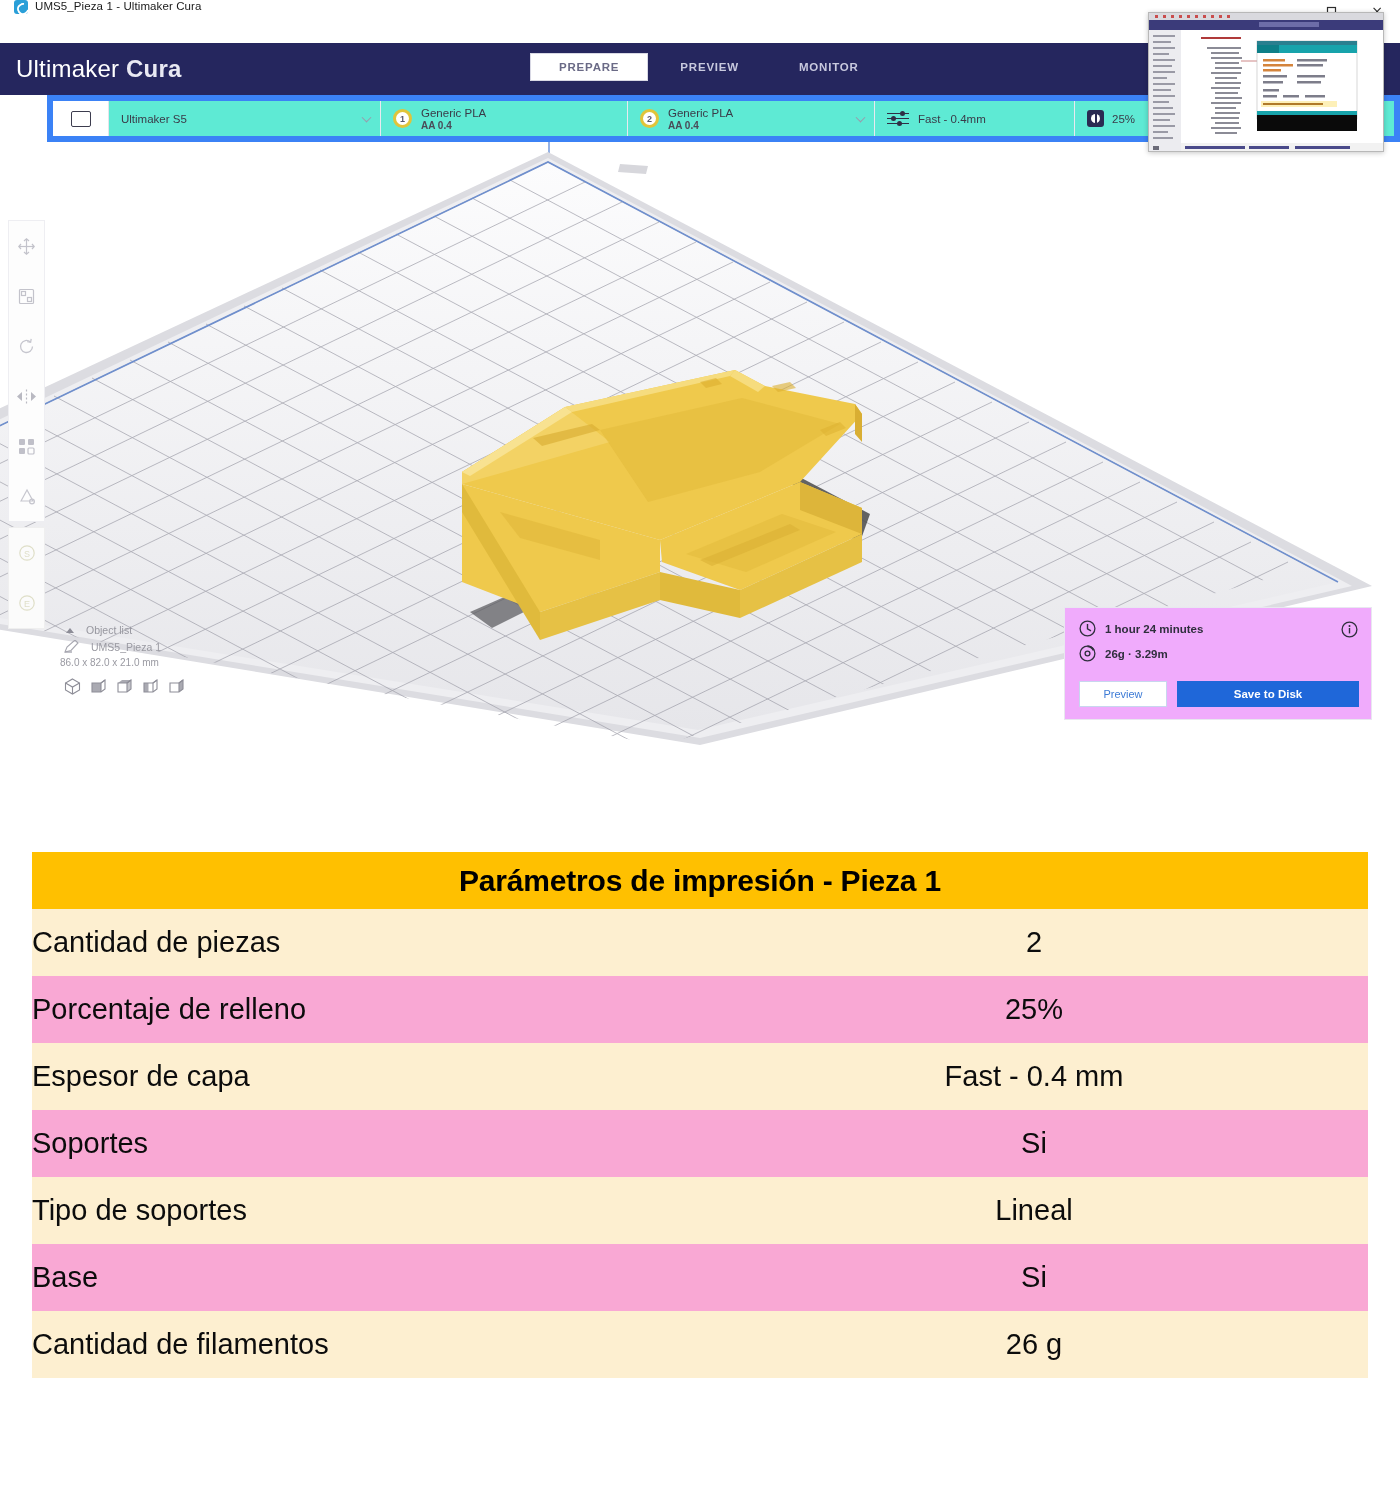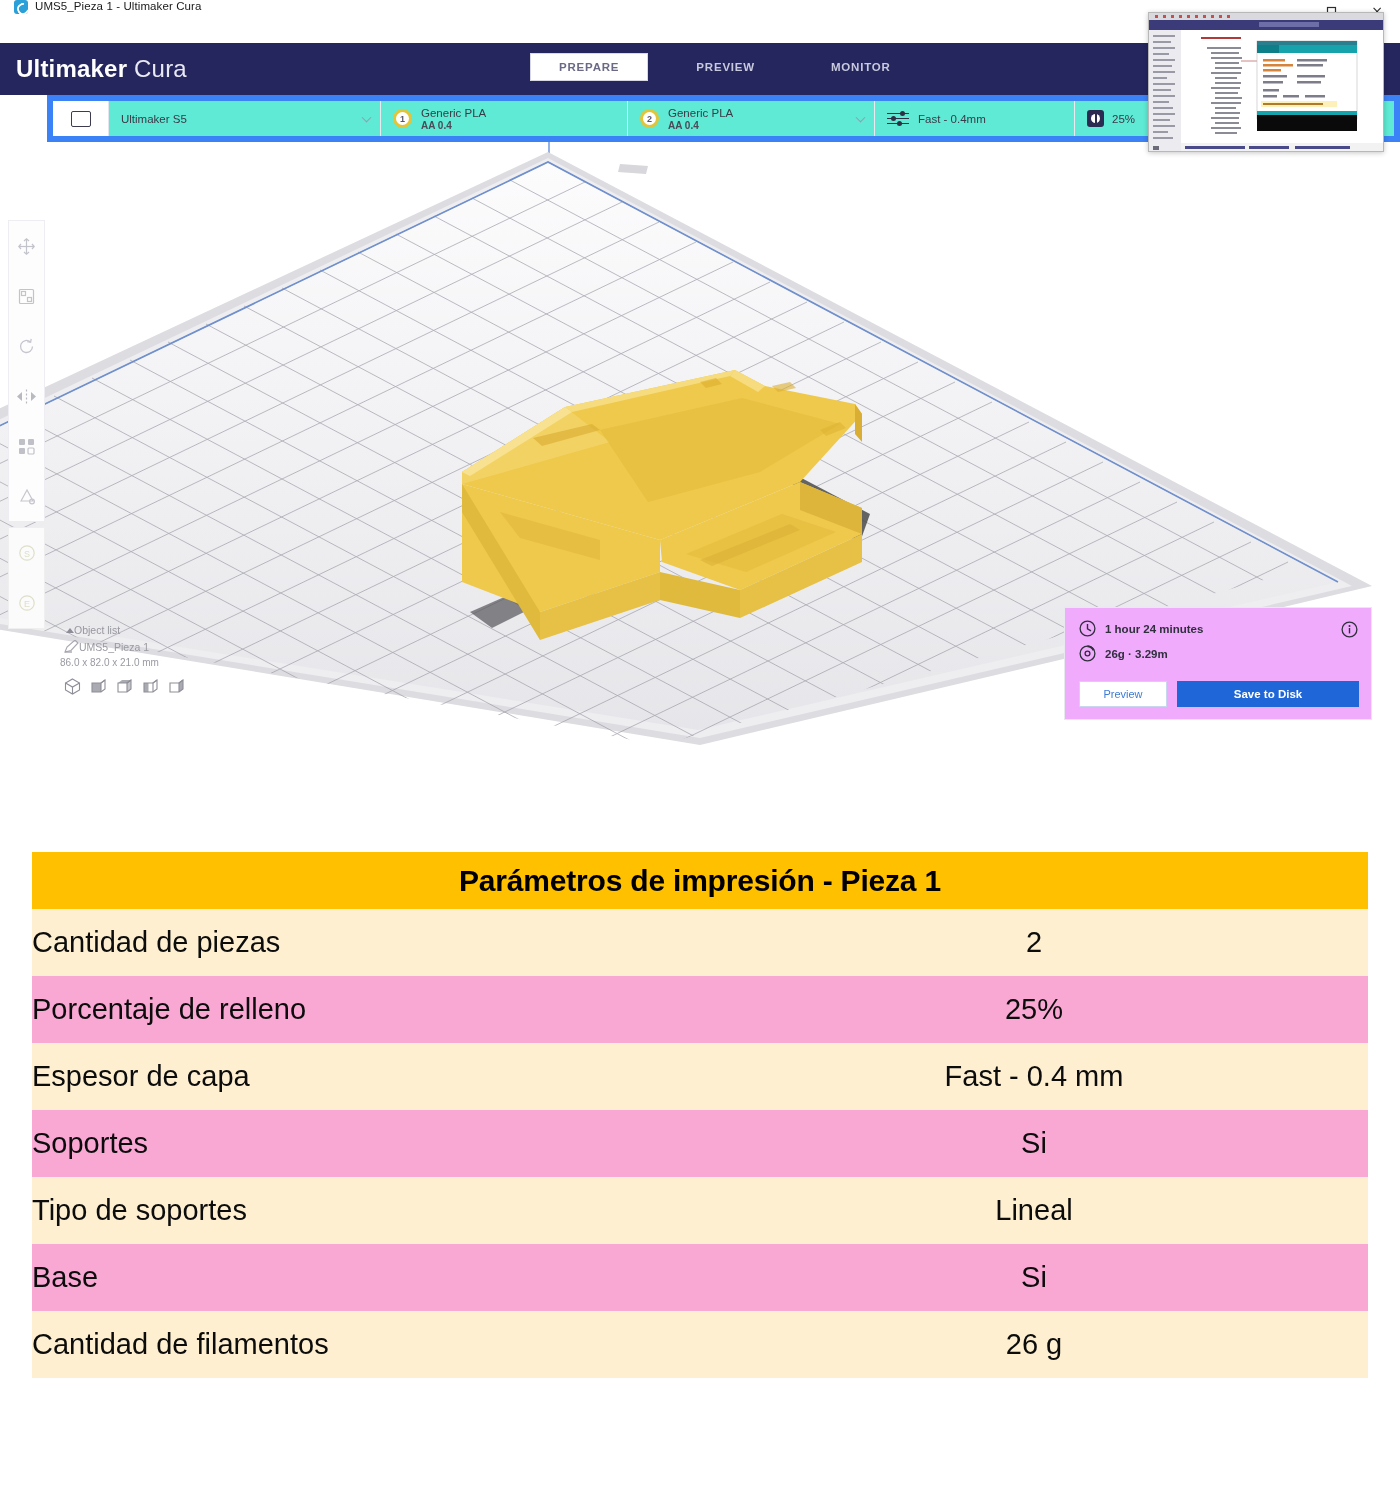--- a/index.html
+++ b/index.html
@@ -77,26 +77,26 @@
   .cura-header {
     position: absolute; left: 0; top: 43px;
     width: 1400px; height: 52px;
     background: #25265e;
   }
   .brand {
     position: absolute; left: 16px; top: 12px;
     font-size: 24px; letter-spacing: .2px;
     color: #ffffff; white-space: nowrap;
   }
-  .brand .b1 { font-weight: bold; }
-  .brand .b2 { font-weight: normal; color: #e9e9f3; }
+  .brand .b1 { font-weight: normal; }
+  .brand .b2 { font-weight: bold; color: #e9e9f3; }
 
   .tabs {
     position: absolute; left: 530px; top: 10px;
-    display: flex; gap: 20px; align-items: stretch;
+    display: flex; gap: 4px; align-items: stretch;
   }
   .tab {
     padding: 7px 28px;
     font-size: 11.5px; font-weight: bold; letter-spacing: .8px;
     color: #c8c9de;
     display: flex; align-items: center; justify-content: center;
     white-space: nowrap;
   }
   .tab.active {
     background: #ffffff; color: #6a6a86;
@@ -210,21 +210,21 @@
     display: flex; flex-direction: column;
     z-index: 6;
   }
   .toolbtn2 { width: 35px; height: 50px; display:flex; align-items:center; justify-content:center; }
 
   
   .objpanel {
     position: absolute; left: 60px; top: 482px;
     width: 205px; z-index: 7;
   }
-  .obj-row { display: flex; align-items: center; gap: 0; margin-bottom: 4px; }
+  .obj-row { display: flex; align-items: center; gap: 12px; margin-bottom: 4px; }
   .obj-caret {
     width: 0; height: 0; border-left: 4px solid transparent;
     border-right: 4px solid transparent; border-bottom: 5px solid #8d8d97;
     margin-left: 6px;
   }
   .obj-title { font-size: 10.5px; color: #97979f; white-space: nowrap; }
   .obj-name { font-size: 10.5px; color: #9a9aa2; white-space: nowrap; }
   .obj-dims { font-size: 10px; color: #9a9aa2; white-space: nowrap; margin-top: 3px; }
   .obj-icons { display: flex; gap: 9px; margin-top: 10px; margin-left: 4px; }
 

